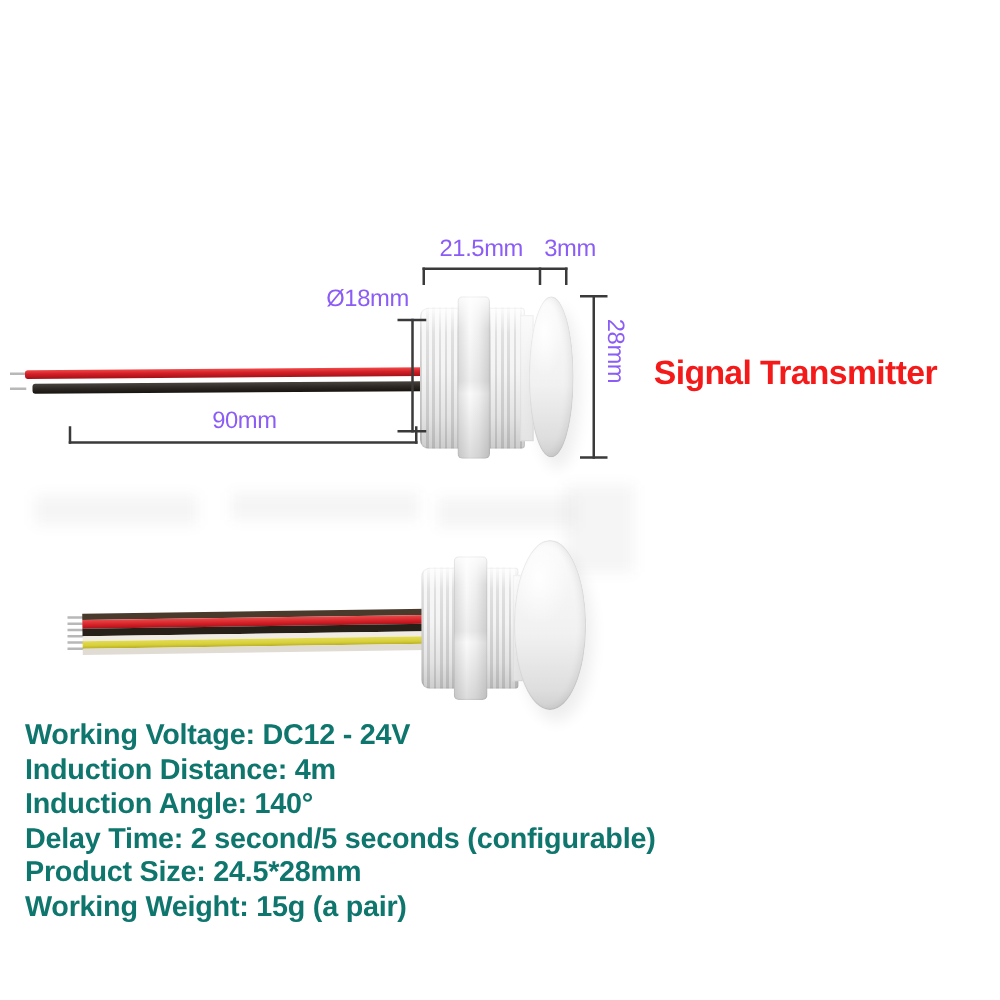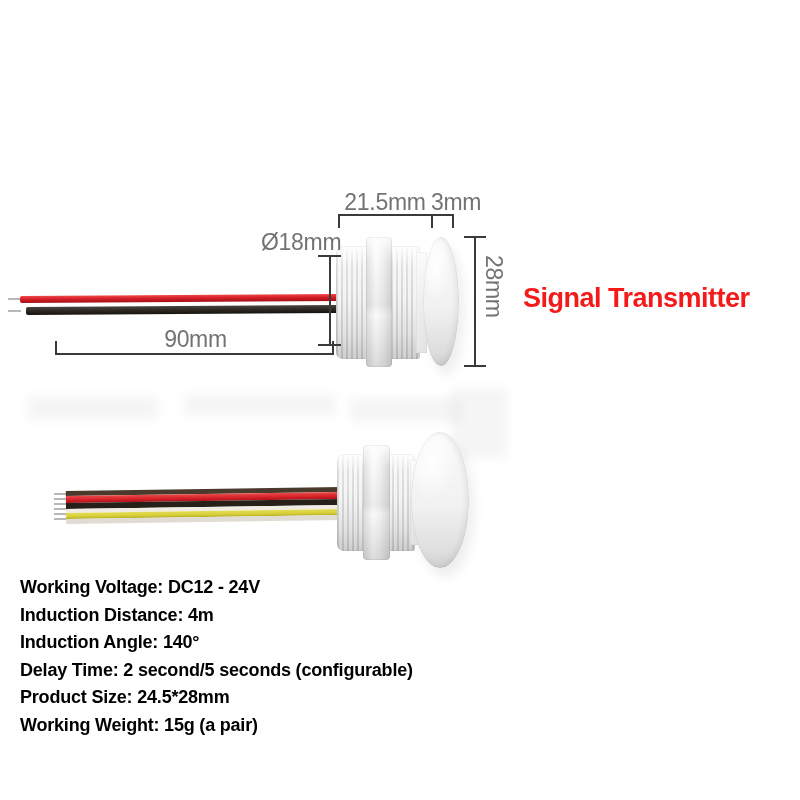--- a/index.html
+++ b/index.html
@@ -2,21 +2,21 @@
 <html><head>
 <meta charset="utf-8">
 <style>
   * { margin:0; padding:0; box-sizing:border-box; }
   html,body { width:800px; height:800px; background:#ffffff; overflow:hidden;
     font-family:"Liberation Sans","DejaVu Sans",sans-serif; }
   #stage { position:relative; width:800px; height:800px; background:#ffffff; }
 
   
   .dim-line { position:absolute; background:#3a3a3a; z-index:6; }
-  .dim-label { position:absolute; color:#737373; font-size:23px; font-weight:500;
+  .dim-label { position:absolute; color:#8b5cf6; font-size:19px; font-weight:500;
     letter-spacing:-0.3px; z-index:6; white-space:nowrap; }
   .dim-label.center { text-align:center; }
   .vtext { writing-mode:vertical-rl; }
 
   
   .red-title { position:absolute; color:#f51a1a; font-weight:bold; z-index:6;
     white-space:nowrap; letter-spacing:-0.5px; }
 
   
   .barrel { position:absolute; z-index:3; border-radius:7px 3px 3px 7px;
@@ -43,22 +43,22 @@
   
   .wire { position:absolute; z-index:2; }
   .tip { position:absolute; z-index:2; background:#b8b8b8; height:2px; }
   .ribbon { position:absolute; z-index:2; transform:rotate(-0.8deg); }
   .ribbon div { width:100%; }
 
   
   .wm { position:absolute; z-index:1; background:rgba(60,60,60,.05); filter:blur(5px); }
 
   
-  #specs { position:absolute; left:20px; top:574px; z-index:6; color:#000000;
-    font-size:18px; font-weight:600; line-height:27.6px; letter-spacing:-0.2px; }
+  #specs { position:absolute; left:20px; top:574px; z-index:6; color:#0f766e;
+    font-size:23px; font-weight:600; line-height:27.6px; letter-spacing:-0.2px; }
 </style>
 </head>
 <body>
 
 <div id="stage">
 
   <div class="wm" style="left:28px; top:396px; width:130px; height:24px;"></div>
   <div class="wm" style="left:185px; top:394px; width:150px; height:22px;"></div>
   <div class="wm" style="left:350px; top:398px; width:110px; height:24px;"></div>
   <div class="wm" style="left:452px; top:388px; width:55px; height:70px;"></div>

